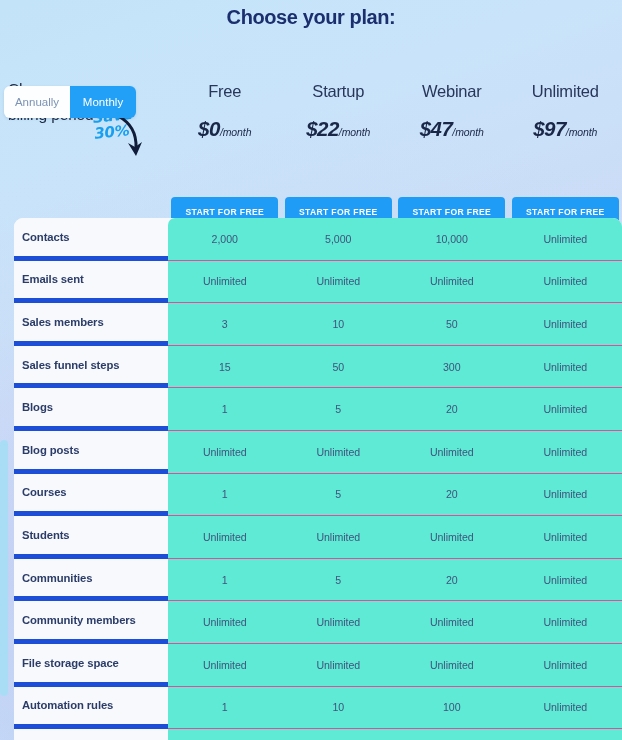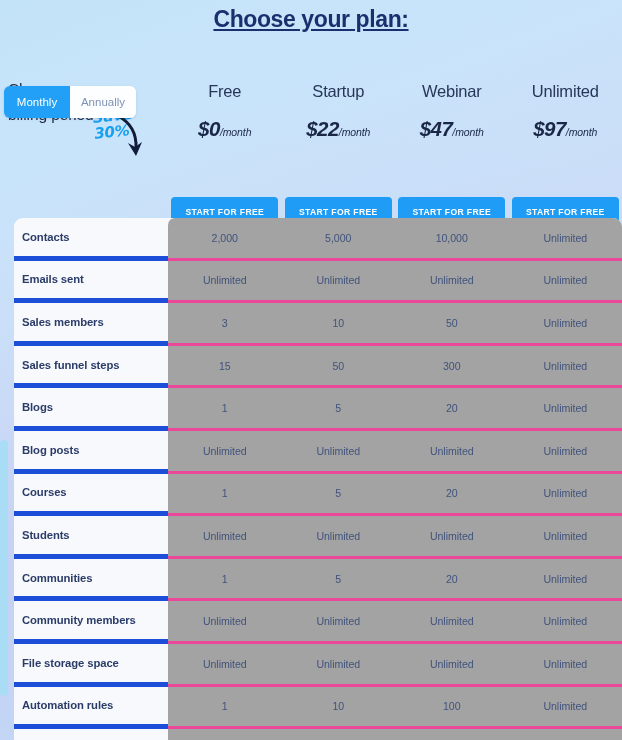--- a/index.html
+++ b/index.html
@@ -19,25 +19,24 @@
 
   
   .header {
     position: relative;
     height: 218px;
   }
   .page-title {
     position: absolute;
     top: 6px; left: 0; right: 0;
     text-align: center;
-    font-size: 23px;
+    font-size: 20px;
     font-weight: bold;
     color: #1b2f6e;
     letter-spacing: -0.4px;
-    text-decoration: underline;
   }
 
   
   .billing-block {
     position: absolute;
     left: 8px; top: 76px;
     width: 155px;
   }
   .billing-label {
     font-size: 15.5px;
@@ -162,22 +161,22 @@
     font-weight: bold;
     color: #2b3c69;
     letter-spacing: -0.1px;
     background: #f7f9fc;
     border-bottom: 5px solid #1d4ed8;
   }
   .trow:first-child .tcell-label { border-top: 0; }
   .tcell-vals {
     flex: 1;
     display: flex;
-    background: #a3a3a3;
-    border-bottom: 3px solid #ec4899;
+    background: #5eead4;
+    border-bottom: 1px solid #ec4899;
   }
   .trow:first-child .tcell-vals { border-top-left-radius: 7px; }
   .tcell-val {
     flex: 1;
     display: flex;
     align-items: center;
     justify-content: center;
     font-size: 10.6px;
     color: #41537d;
     letter-spacing: -0.05px;
@@ -216,22 +215,22 @@
       <div>Save</div>
       <div>30%</div>
     </div>
 
     <svg class="save-arrow" viewBox="0 0 36 58">
       <path d="M6 4 Q25 14 24 36" stroke="#101c39" stroke-width="3" fill="none" stroke-linecap="round"></path>
       <path d="M16 31 L24 44 L30 30 L23 35 Z" fill="#101c39"></path>
     </svg>
 
     <div class="toggle">
+      <div class="toggle-opt inactive">Annually</div>
       <div class="toggle-opt active">Monthly</div>
-      <div class="toggle-opt inactive">Annually</div>
     </div>
 
     <div class="plans">
       <div class="plan-col">
         <div class="plan-name">Free</div>
         <div class="plan-price"><span class="amount">$0</span><span class="per">/month</span></div>
         <button class="plan-cta">START FOR FREE</button>
       </div>
       <div class="plan-col">
         <div class="plan-name">Startup</div>

